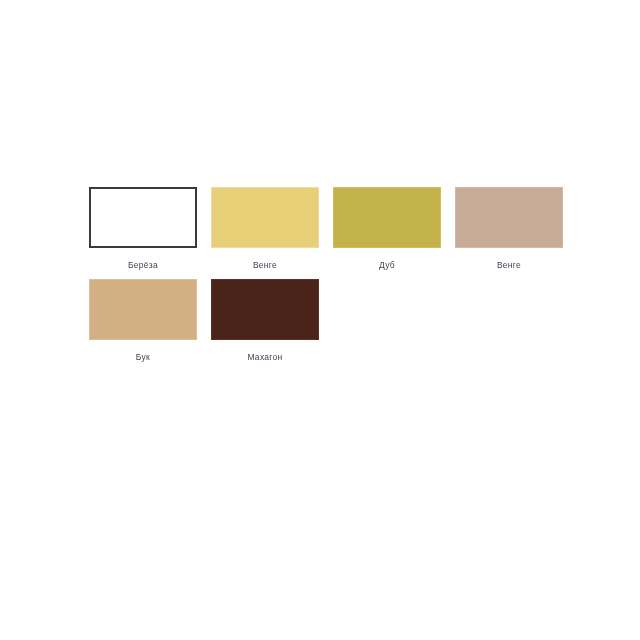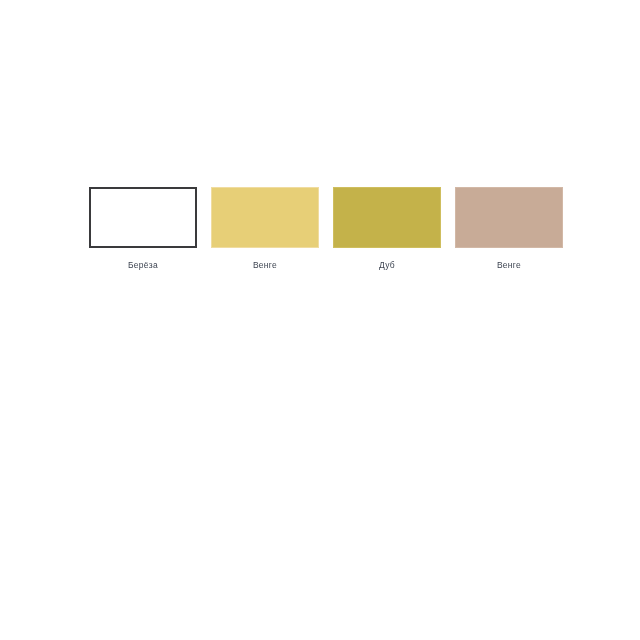--- a/index.html
+++ b/index.html
@@ -82,14 +82,22 @@
       <div class="swatch-cell">
         <div class="swatch-chip" style="background: rgb(196, 178, 74); border-color: rgb(207, 190, 94);"></div>
         <div class="swatch-label" style="color: rgb(61, 68, 81);">Дуб</div>
       </div>
       <div class="swatch-cell">
         <div class="swatch-chip" style="background: rgb(200, 171, 151); border-color: rgb(210, 184, 166);"></div>
         <div class="swatch-label" style="color: rgb(61, 68, 81);">Венге</div>
       </div>
     </div>
     <div class="swatch-row row-2">
+      <div class="swatch-cell">
+        <div class="swatch-chip" style="background: rgb(211, 176, 131); border-color: rgb(220, 189, 149);"></div>
+        <div class="swatch-label" style="color: rgb(61, 68, 81);">Бук</div>
+      </div>
+      <div class="swatch-cell">
+        <div class="swatch-chip" style="background: rgb(74, 36, 24); border-color: rgb(90, 50, 38);"></div>
+        <div class="swatch-label" style="color: rgb(61, 68, 81);">Махагон</div>
+      </div>
     </div>
   </div>
 
 </body></html>

